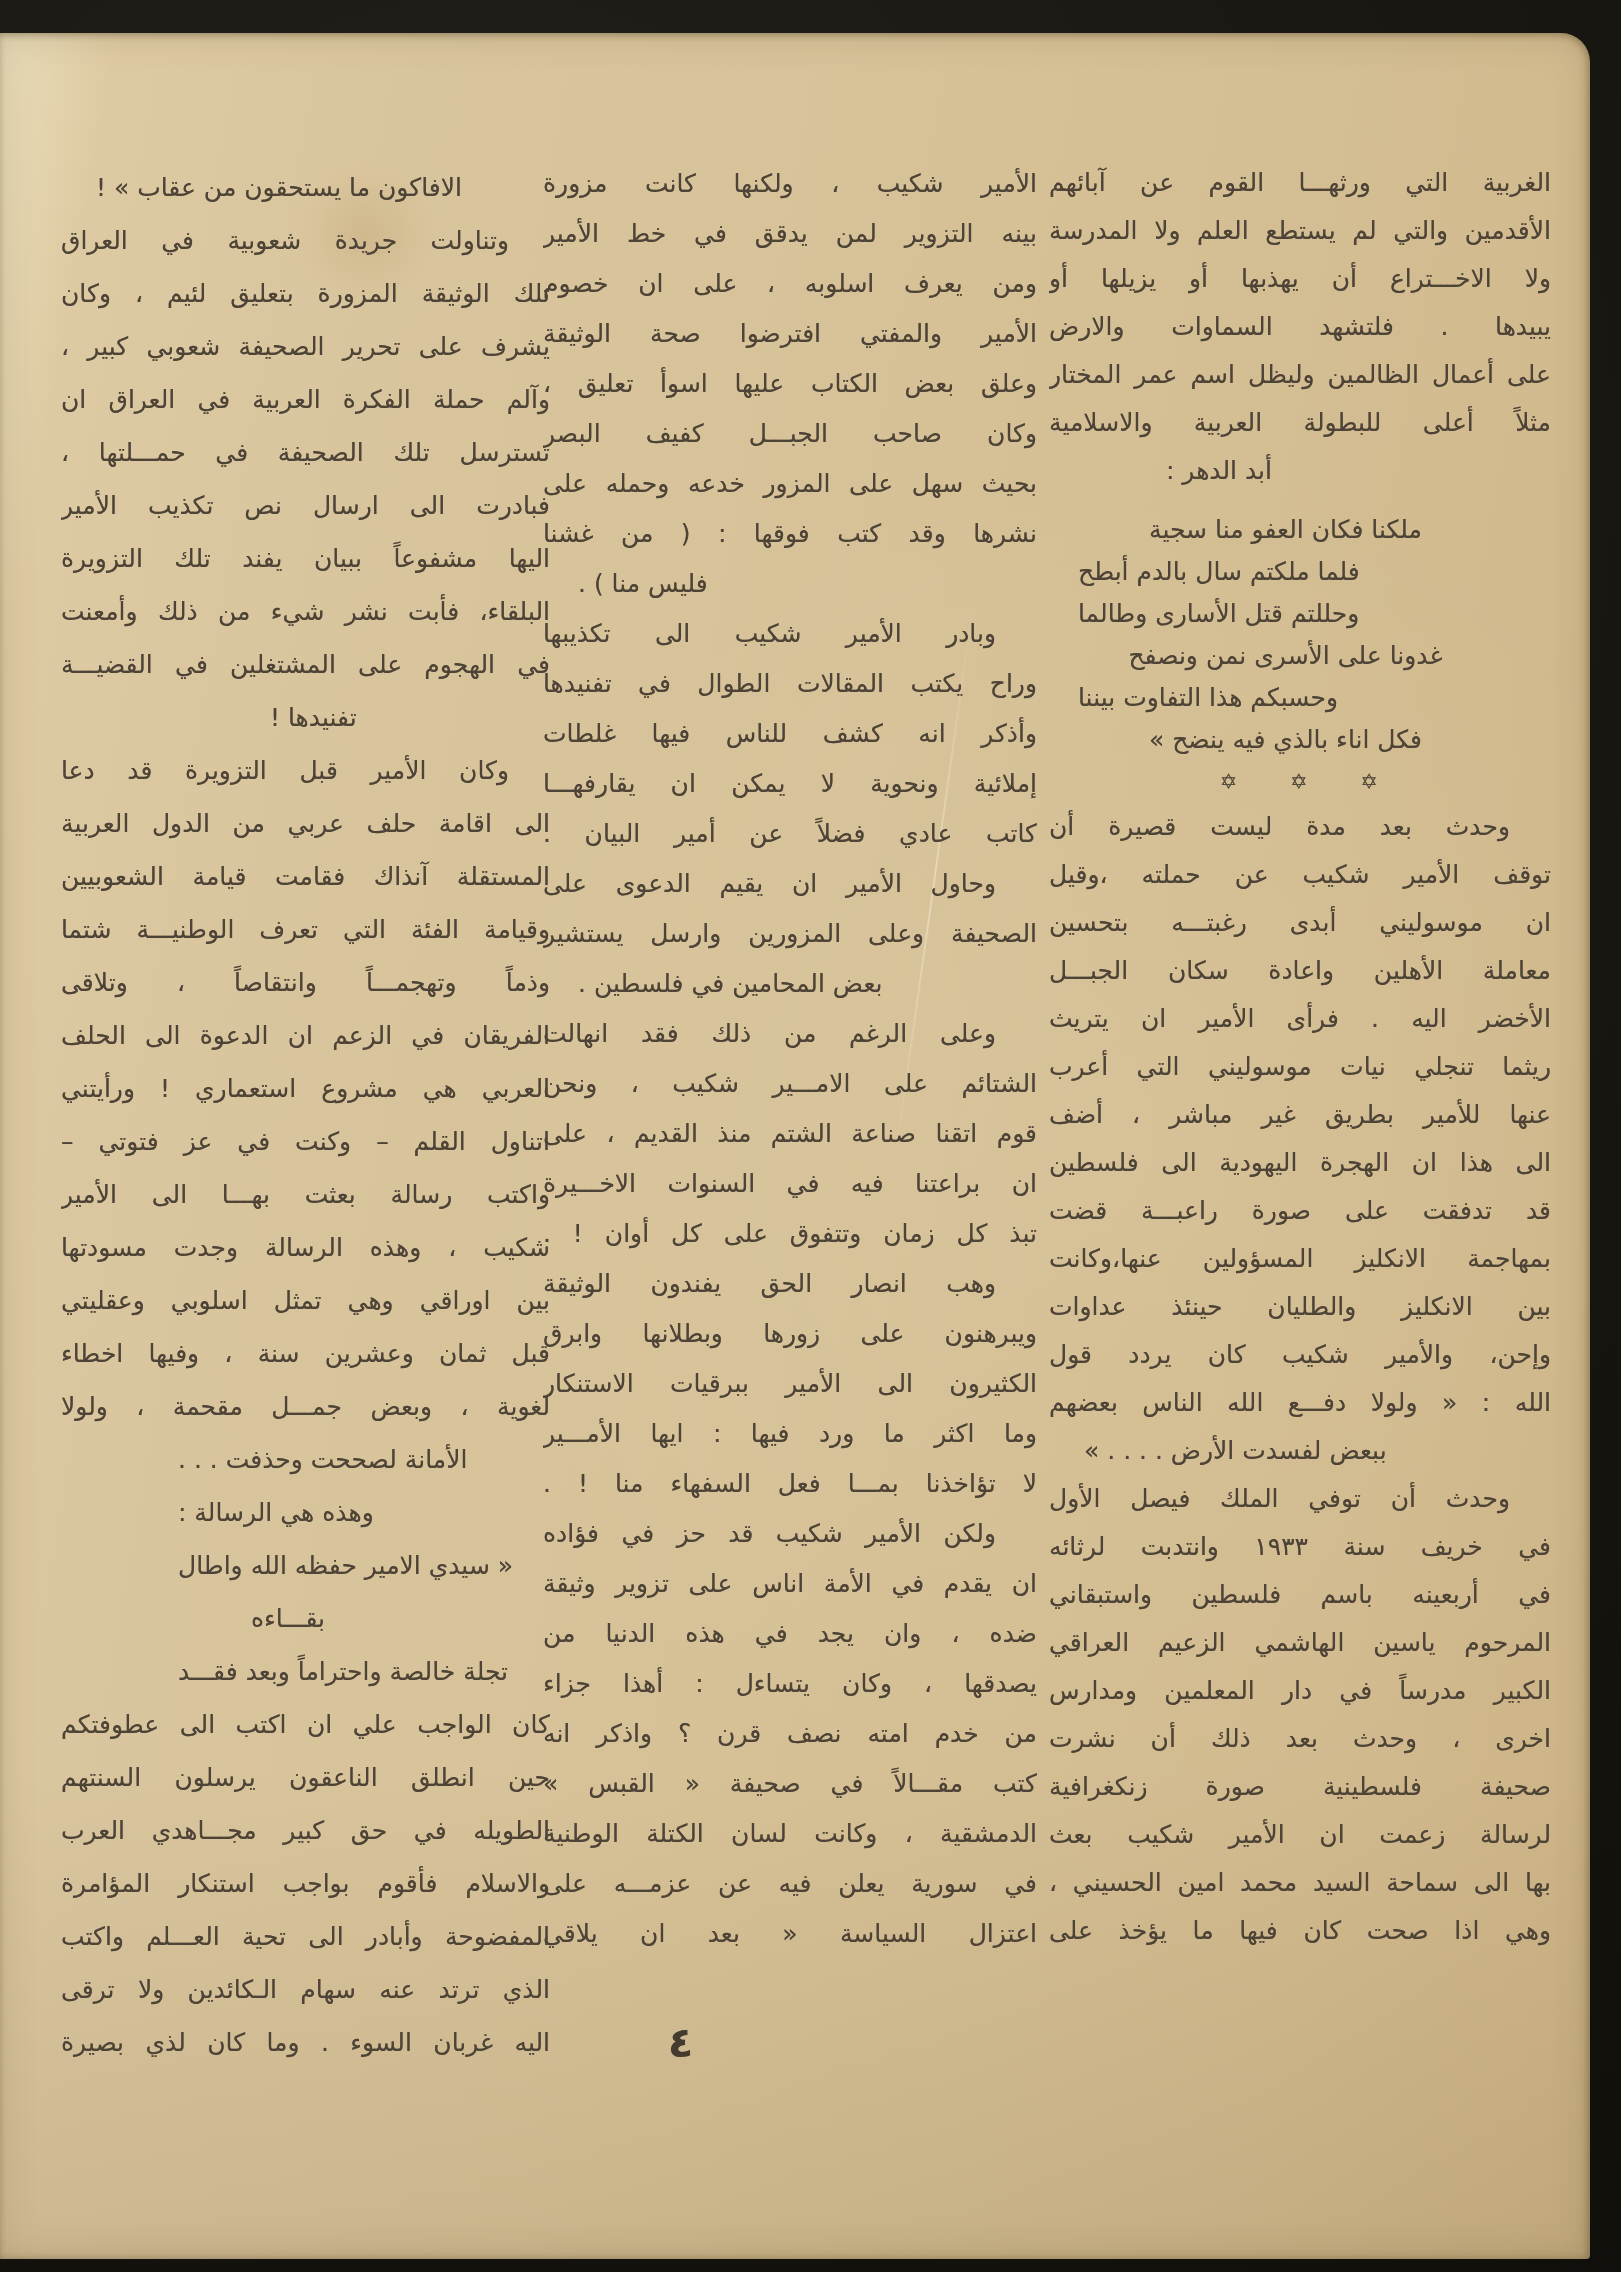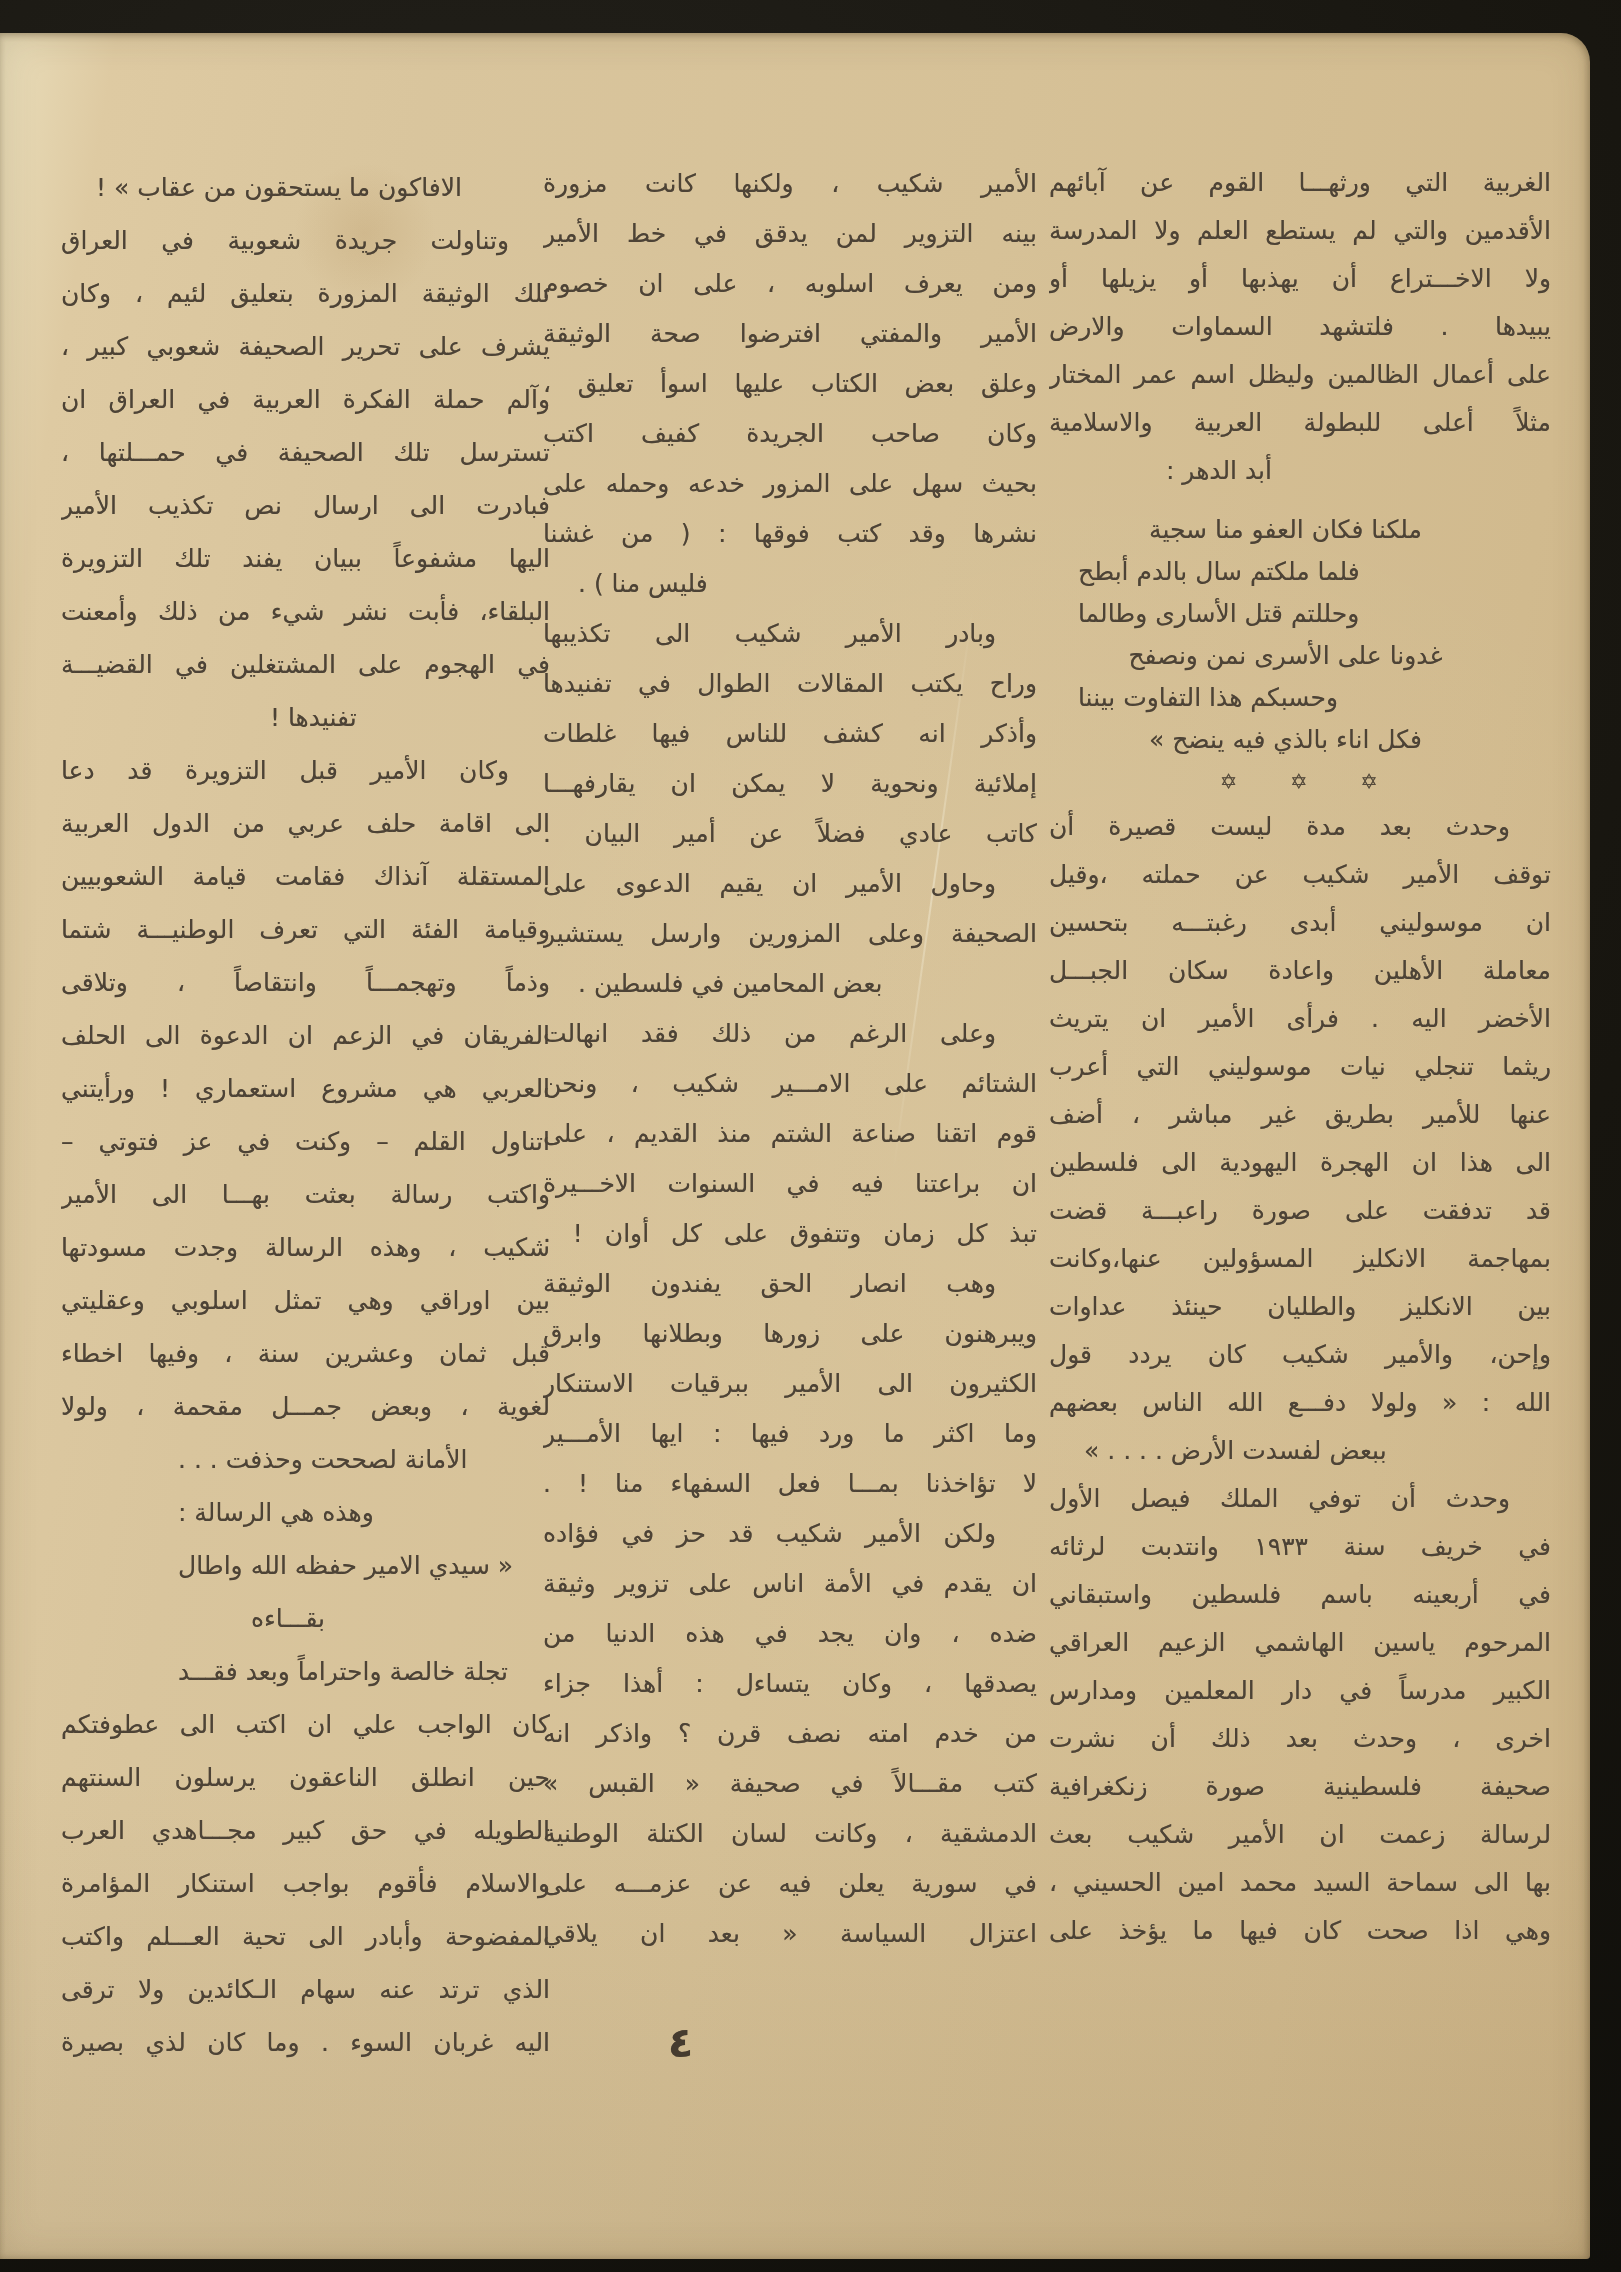--- a/index.html
+++ b/index.html
@@ -110,21 +110,21 @@
         <div class="line s-j">بها الى سماحة السيد محمد امين الحسيني ،</div>
         <div class="line s-j">وهي اذا صحت كان فيها ما يؤخذ على</div>
       </div>
 
     <div class="col col-middle">
         <div class="line s-j">الأمير شكيب ، ولكنها كانت مزورة</div>
         <div class="line s-j">بينه التزوير لمن يدقق في خط الأمير</div>
         <div class="line s-j">ومن يعرف اسلوبه ، على ان خصوم</div>
         <div class="line s-j">الأمير والمفتي افترضوا صحة الوثيقة</div>
         <div class="line s-j">وعلق بعض الكتاب عليها اسوأ تعليق ،</div>
-        <div class="line s-j">وكان صاحب الجريدة كفيف اكتب</div>
+        <div class="line s-j">وكان صاحب الجبـــل كفيف البصر</div>
         <div class="line s-j">بحيث سهل على المزور خدعه وحمله على</div>
         <div class="line s-j">نشرها وقد كتب فوقها : ( من غشنا</div>
         <div class="line s-e">فليس منا ) .</div>
         <div class="line s-ij">وبادر الأمير شكيب الى تكذيبها</div>
         <div class="line s-j">وراح يكتب المقالات الطوال في تفنيدها</div>
         <div class="line s-j">وأذكر انه كشف للناس فيها غلطات</div>
         <div class="line s-j">إملائية ونحوية لا يمكن ان يقارفهـــا</div>
         <div class="line s-j">كاتب عادي فضلاً عن أمير البيان .</div>
         <div class="line s-ij">وحاول الأمير ان يقيم الدعوى على</div>
         <div class="line s-j">الصحيفة وعلى المزورين وارسل يستشير</div>

